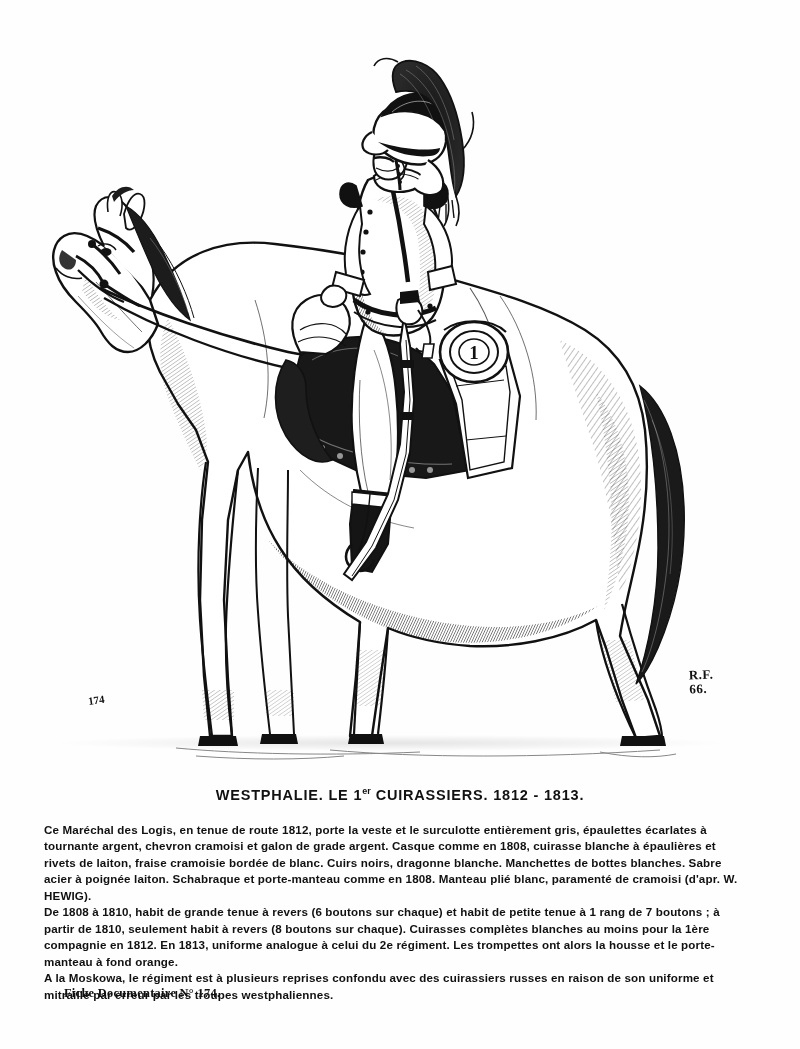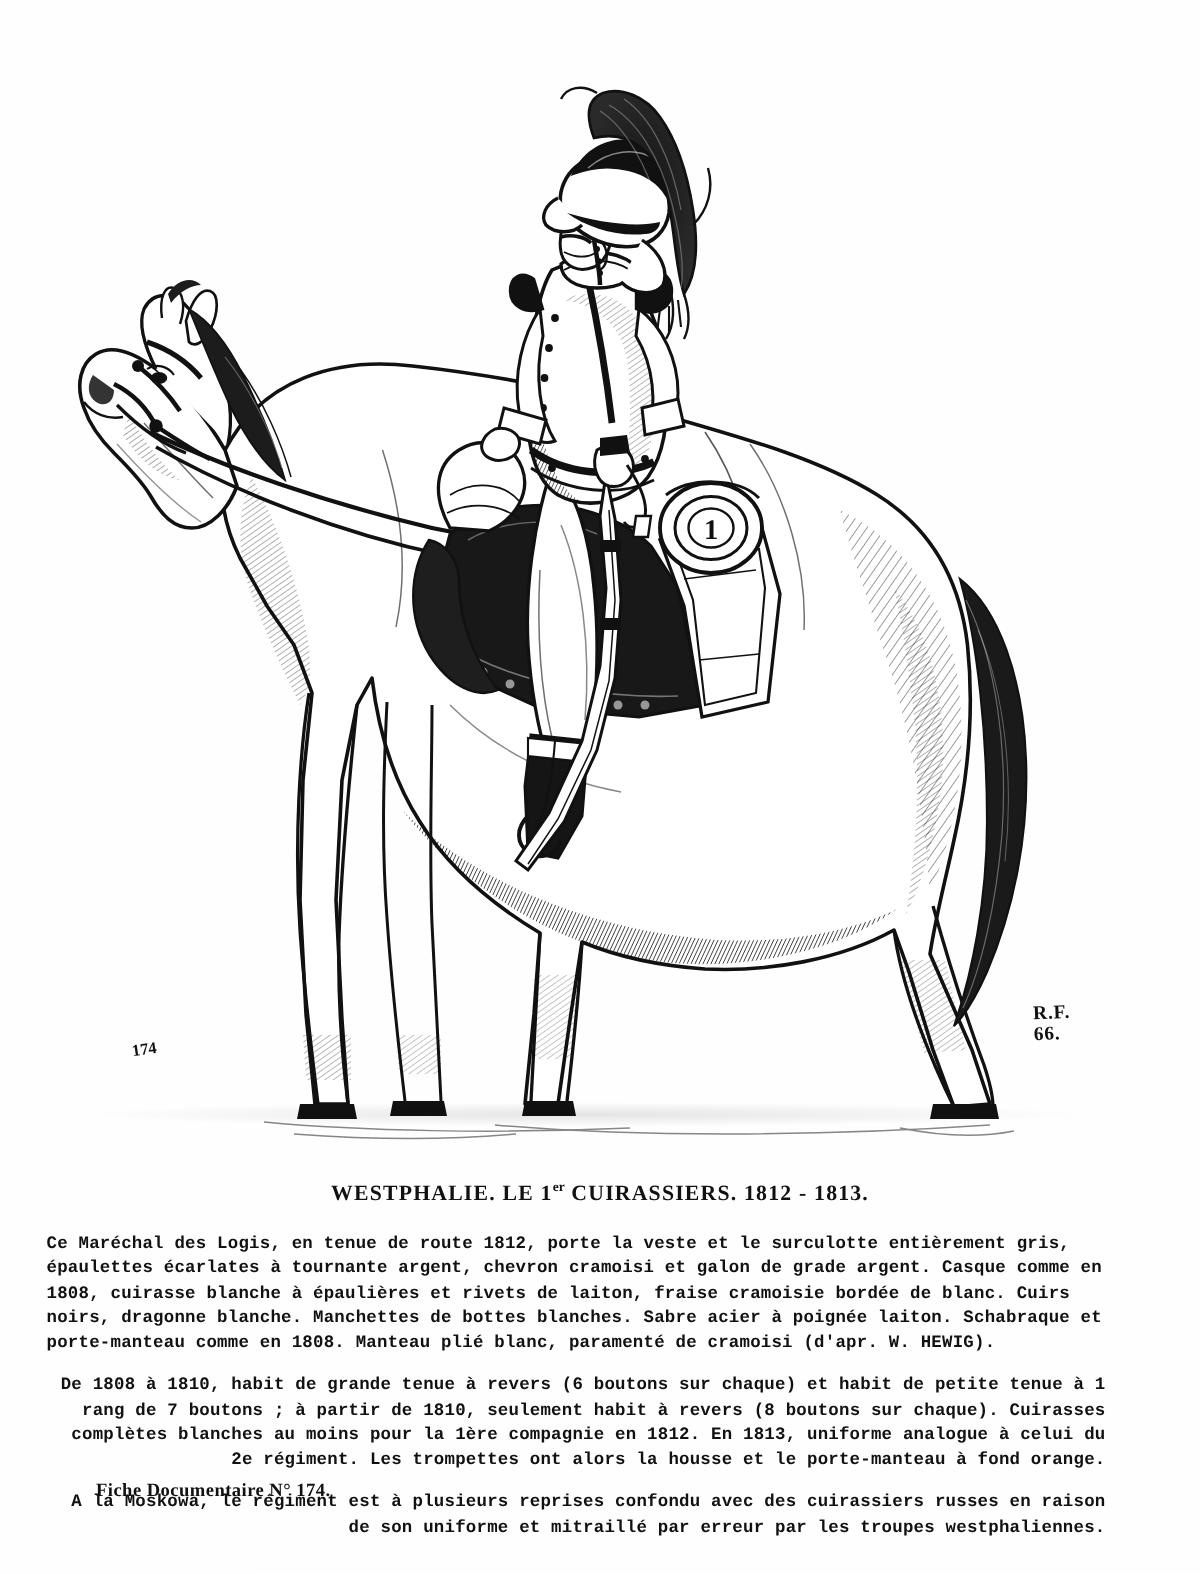--- a/index.html
+++ b/index.html
@@ -56,49 +56,48 @@
     font-weight: bold;
     transform: rotate(-8deg);
   }
   
   .caption {
     position: absolute;
     left: 0;
     top: 786px;
     width: 800px;
     text-align: center;
-    font-family: Liberation Serif, serif;
+    font-family: Liberation Sans, sans-serif;
     font-size: 14.5px;
     font-weight: bold;
     letter-spacing: 0.8px;
   }
   .caption .sup {
     font-size: 9px;
     vertical-align: super;
     letter-spacing: 0;
   }
   
   .body-text {
     position: absolute;
-    left: 31px;
+    left: 44px;
     top: 822px;
     width: 706px;
-    font-family: Liberation Mono, monospace;
+    font-family: Liberation Sans, sans-serif;
     font-size: 11.6px;
     font-weight: bold;
     line-height: 1.42;
     letter-spacing: 0.15px;
     text-align: left;
   }
   .body-text p {
     margin: 0 0 0 0;
   }
   .body-text p + p {
-    margin-top: 12px;
-    text-align: right;
+    margin-top: 0px;
   }
   .doc-ref {
     position: absolute;
     left: 64px;
     top: 986px;
     font-family: "Liberation Serif", serif;
     font-size: 12.4px;
     font-weight: bold;
     letter-spacing: 0.3px;
   }

